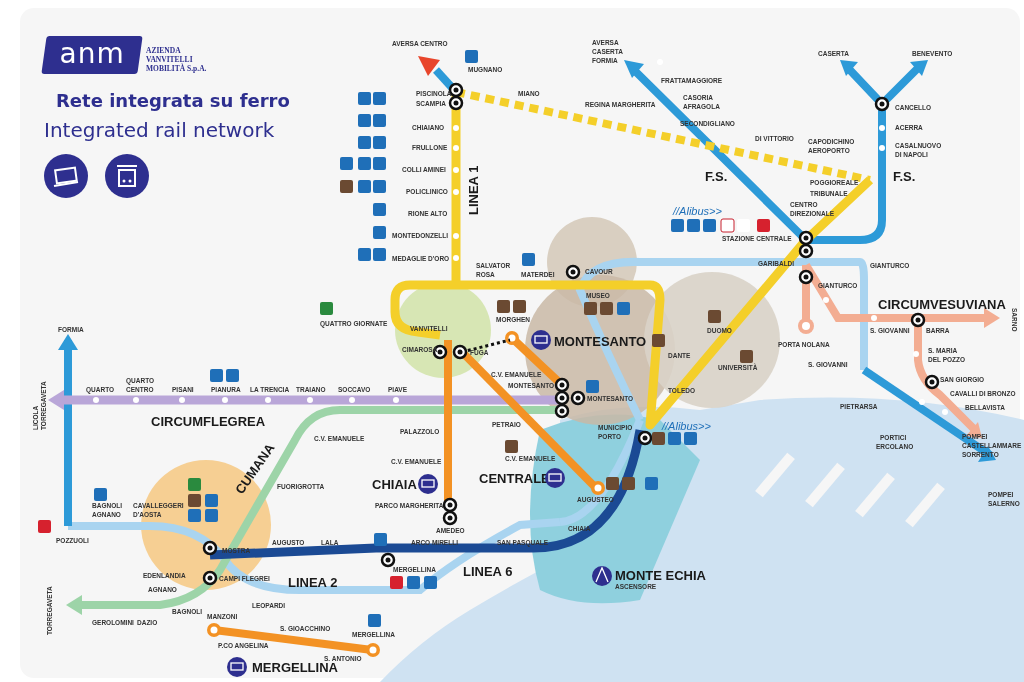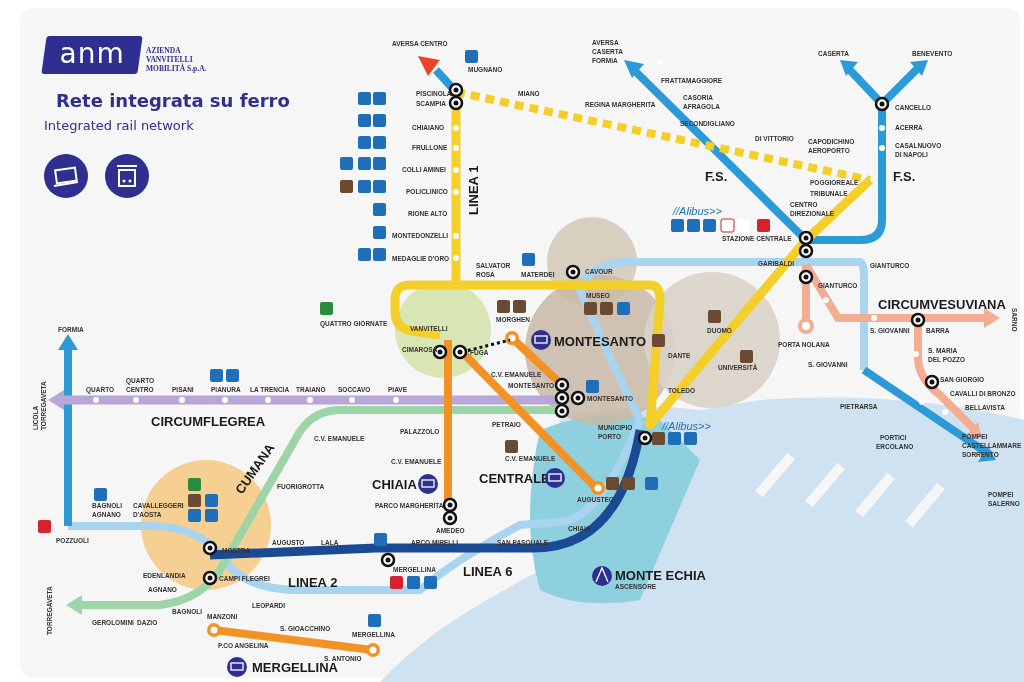--- a/index.html
+++ b/index.html
@@ -5,21 +5,21 @@
   html,body{margin:0;padding:0;background:#ffffff;}
   body{width:1024px;height:682px;overflow:hidden;font-family:"DejaVu Sans",sans-serif;}
   #map{position:absolute;left:0;top:0;width:1024px;height:682px;}
   svg text{font-family:"Liberation Sans","DejaVu Sans",sans-serif;}
   .lbl{font-size:6.5px;fill:#333;font-weight:bold;}
   .big{font-size:13px;font-weight:bold;fill:#1a1a1a;}
   .logo{position:absolute;left:44px;top:36px;width:96px;height:38px;background:#2e2f8f;transform:skewX(-8deg);border-radius:3px;}
   .logo span{display:block;transform:skewX(8deg);color:#fff;font-family:"DejaVu Sans",sans-serif;font-size:28px;line-height:36px;text-align:center;letter-spacing:1px;}
   .company{position:absolute;left:146px;top:46px;font-family:Liberation Serif, serif;font-size:7.5px;font-weight:bold;color:#2e2f8f;line-height:9px;width:80px;}
   .t1{position:absolute;left:44px;top:90px;font-family:"DejaVu Sans",sans-serif;font-size:18px;font-weight:bold;color:#2e2f8f;margin-left:12px;}
-  .t2{position:absolute;left:44px;top:118px;font-family:"DejaVu Sans",sans-serif;font-size:13px;color:#2e2f8f;}
+  .t2{position:absolute;left:44px;top:118px;font-family:"DejaVu Sans",sans-serif;font-size:20px;color:#2e2f8f;}
   .iconc{position:absolute;width:44px;height:44px;border-radius:50%;background:#2e2f8f;}
 </style>
 </head>
 <body>
 
 <div id="map">
 <svg width="1024" height="682" viewBox="0 0 1024 682" xmlns="http://www.w3.org/2000/svg">
 
   <rect x="20" y="8" width="1000" height="670" rx="14" fill="#f6f6f6"></rect>
   <path d="M560 420 Q620 400 700 410 L760 400 Q900 390 1024 420 L1024 682 L380 682 Q420 640 470 610 Q520 580 560 560 Z" fill="#cfe2f2"></path>

